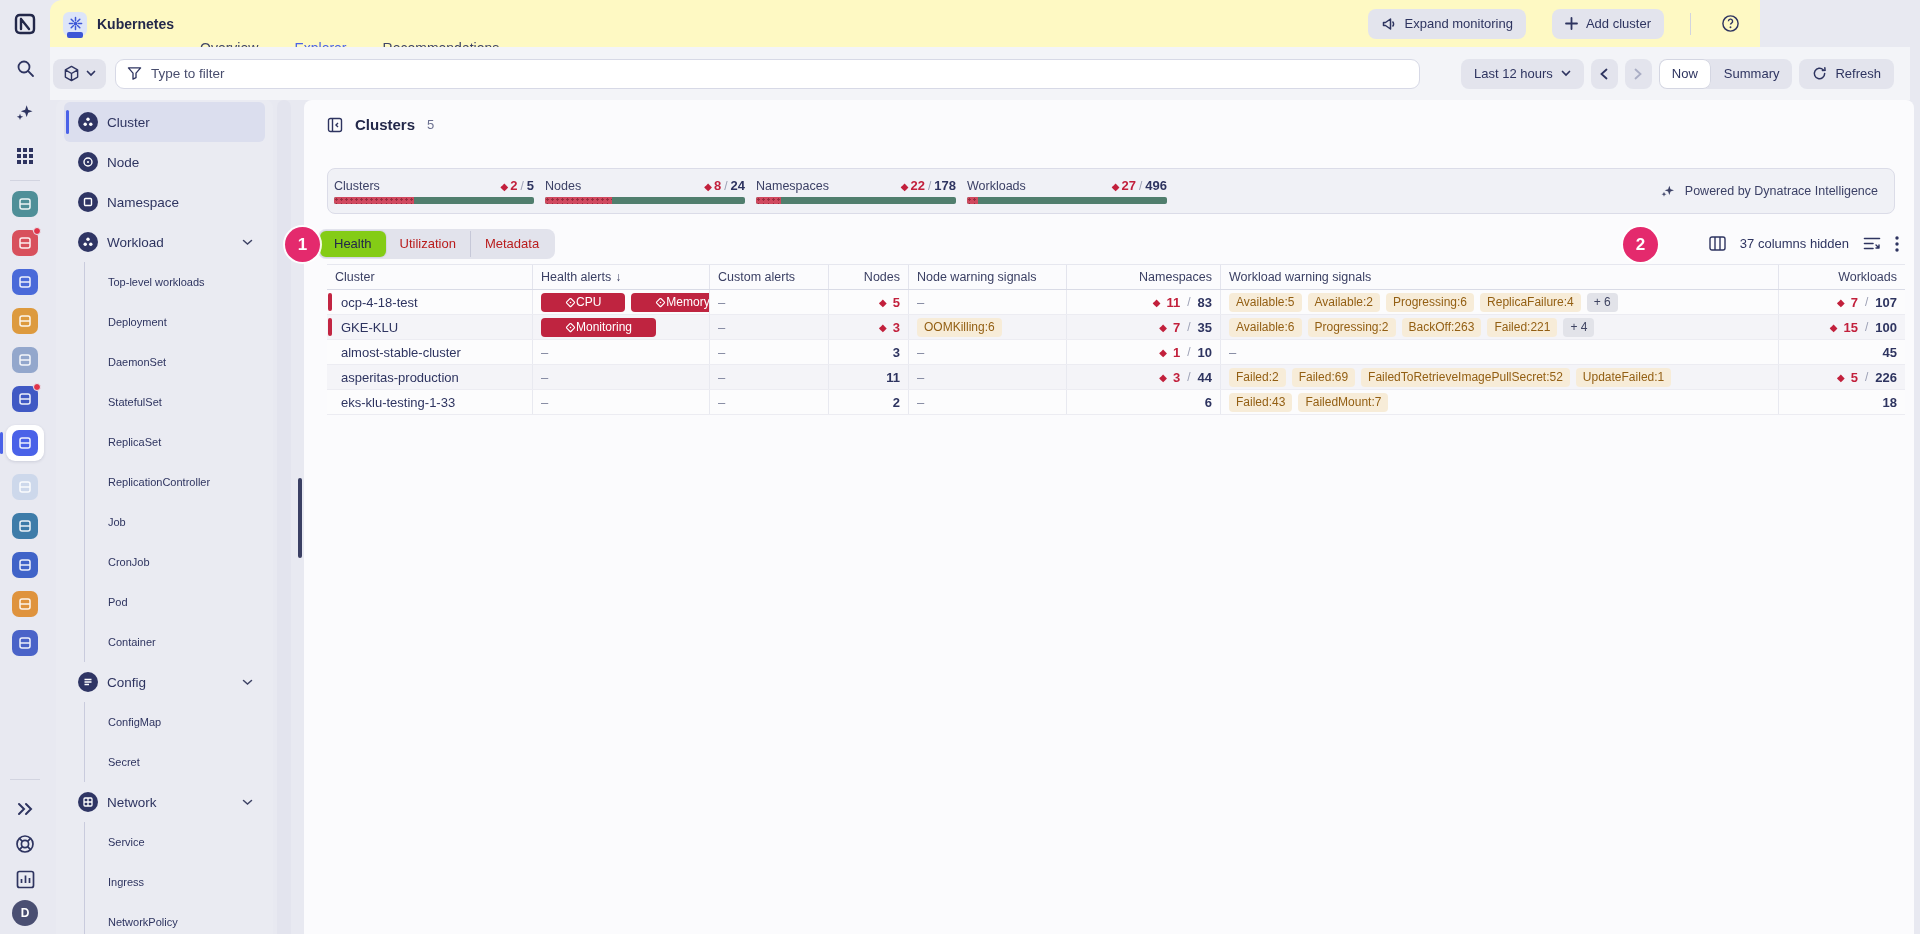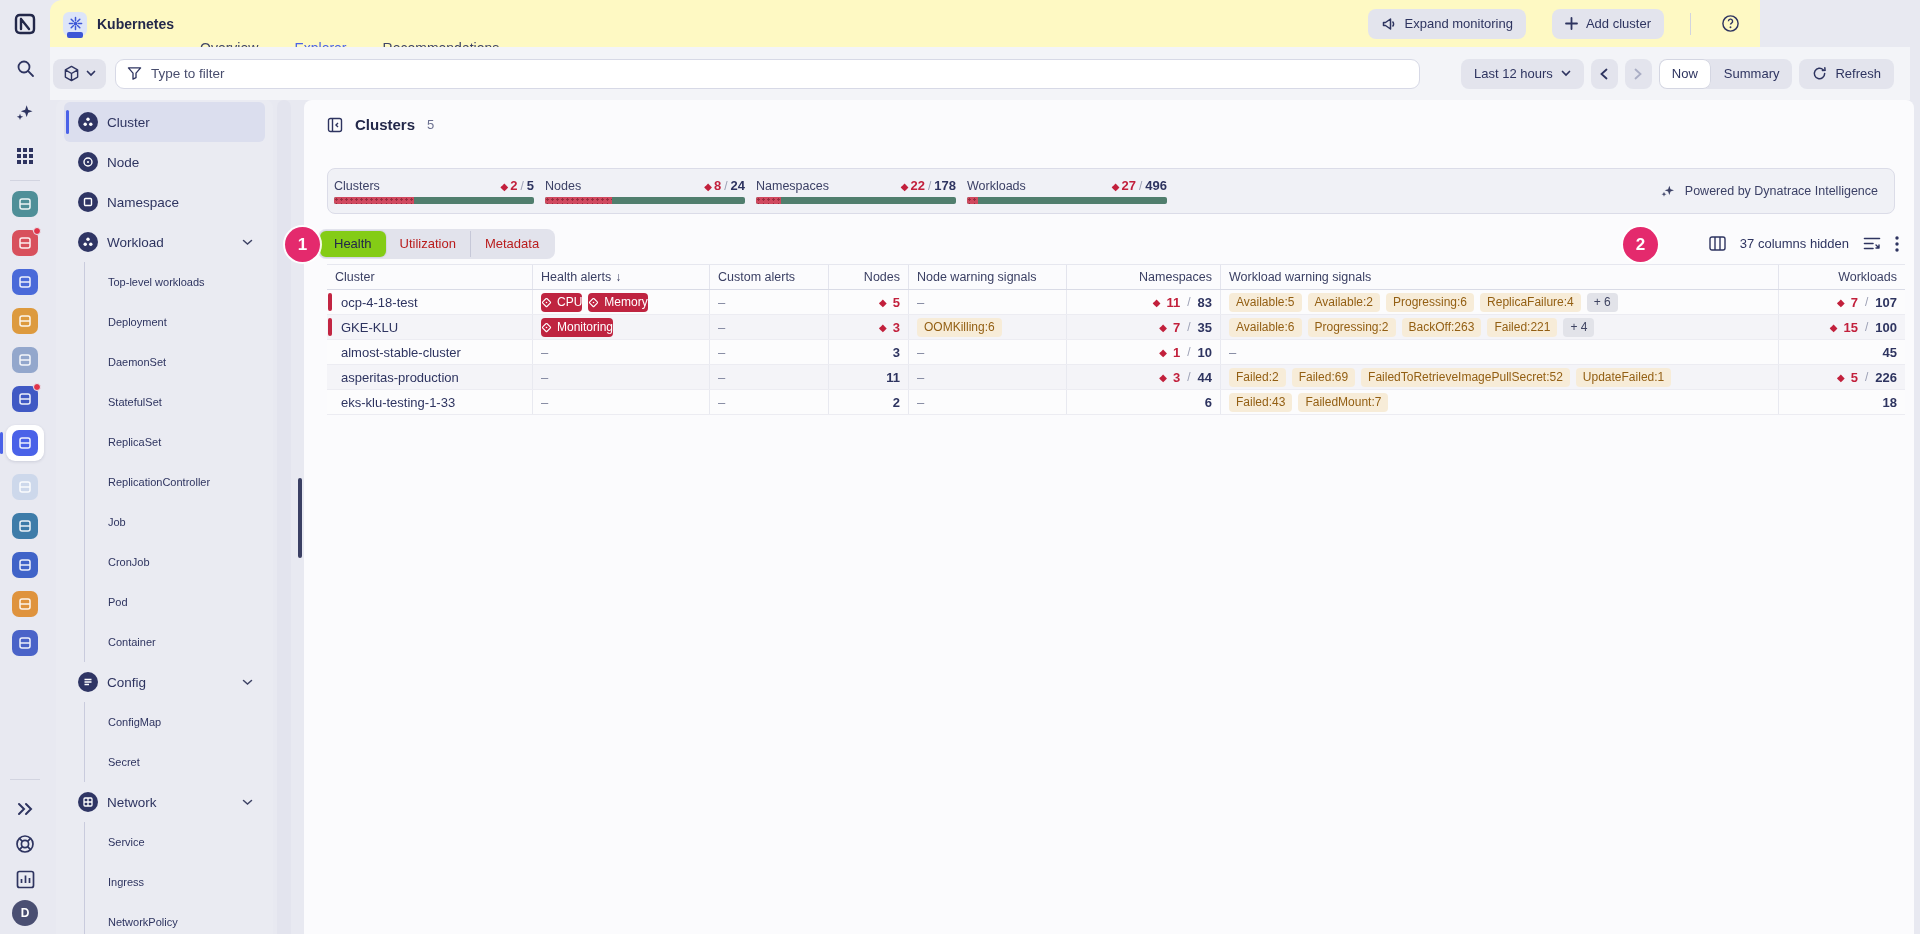--- a/index.html
+++ b/index.html
@@ -96,21 +96,21 @@
   .th.right { justify-content:flex-end; }
   .th .sort { margin-left:4px; font-size:12px; }
   .t-row { height:25px; border-bottom:1px solid #ececf2; background:#fcfcfd; cursor:pointer; }
   .t-row:nth-child(even) { background:#f4f4f8; }
   .td { display:flex; align-items:center; padding:0 8px; font-size:13px; color:#2e3460; border-right:1px solid #e8e9f0; white-space:nowrap; overflow:hidden; gap:6px; }
   .td:last-child { border-right:none; }
   .td.right { justify-content:flex-end; }
   .td .dash { color:#7a7f99; }
   .name-cell { position:relative; padding-left:14px; }
   .sev { position:absolute; left:1px; top:3px; bottom:3px; width:4px; border-radius:2px; background:#c22542; }
-  .hbadge { display:inline-flex; align-items:center; gap:5px; background:#bf2440; color:#fff; font-size:12px; height:19px; padding:0 0; border-radius:4px; }
+  .hbadge { display:inline-flex; align-items:center; background:#bf2440; color:#fff; font-size:12px; height:19px; padding:0 24px; border-radius:4px; }
   .wbadge { display:inline-flex; align-items:center; background:#f7ecd8; color:#935f13; font-size:12px; height:19px; padding:0 7px; border-radius:4px; }
   .mbadge { display:inline-flex; align-items:center; background:#e2e3e9; color:#3f4462; font-size:12px; height:19px; padding:0 7px; border-radius:4px; }
 
   
   .annot { position:absolute; width:35px; height:35px; border-radius:50%; background:#e42a6d; color:#fff; font-weight:bold; font-size:17px; display:flex; align-items:center; justify-content:center; box-shadow:0 0 0 2px rgba(255,255,255,.9); z-index:20; }
 </style>
 </head>
 <body>
 
 <div class="rail">

